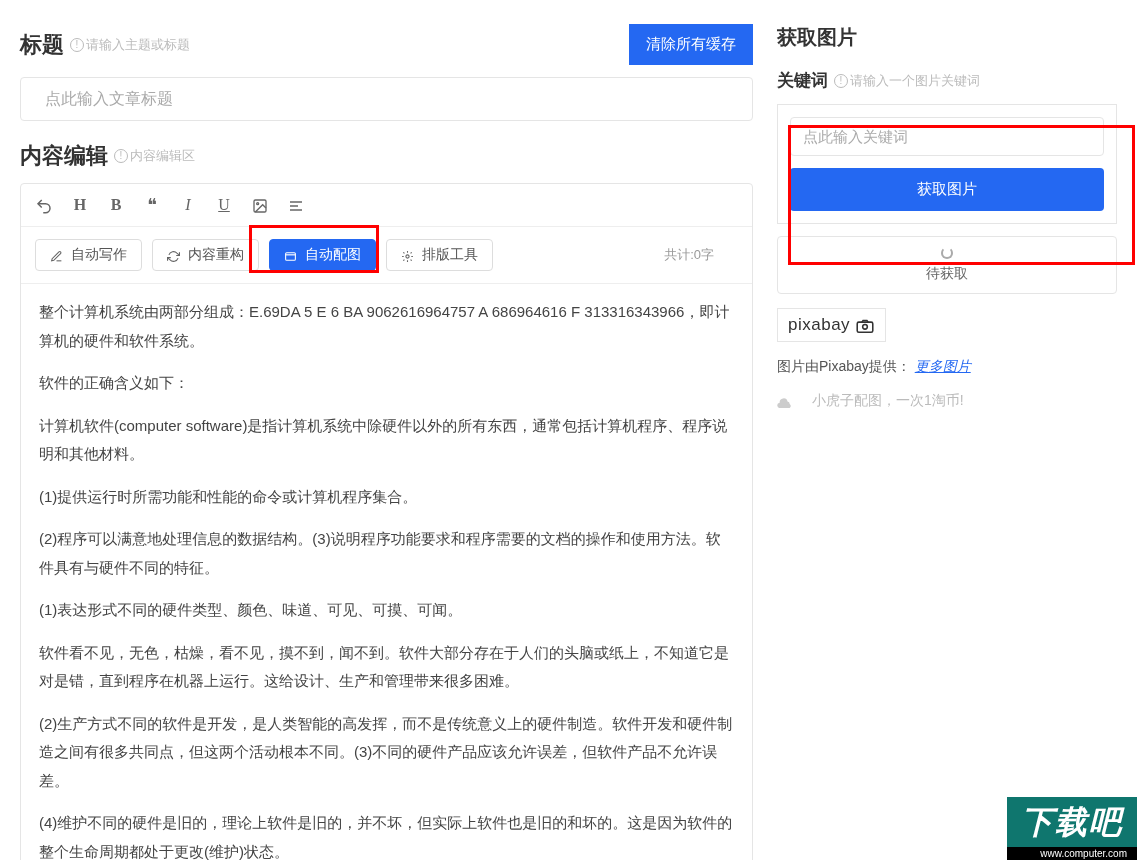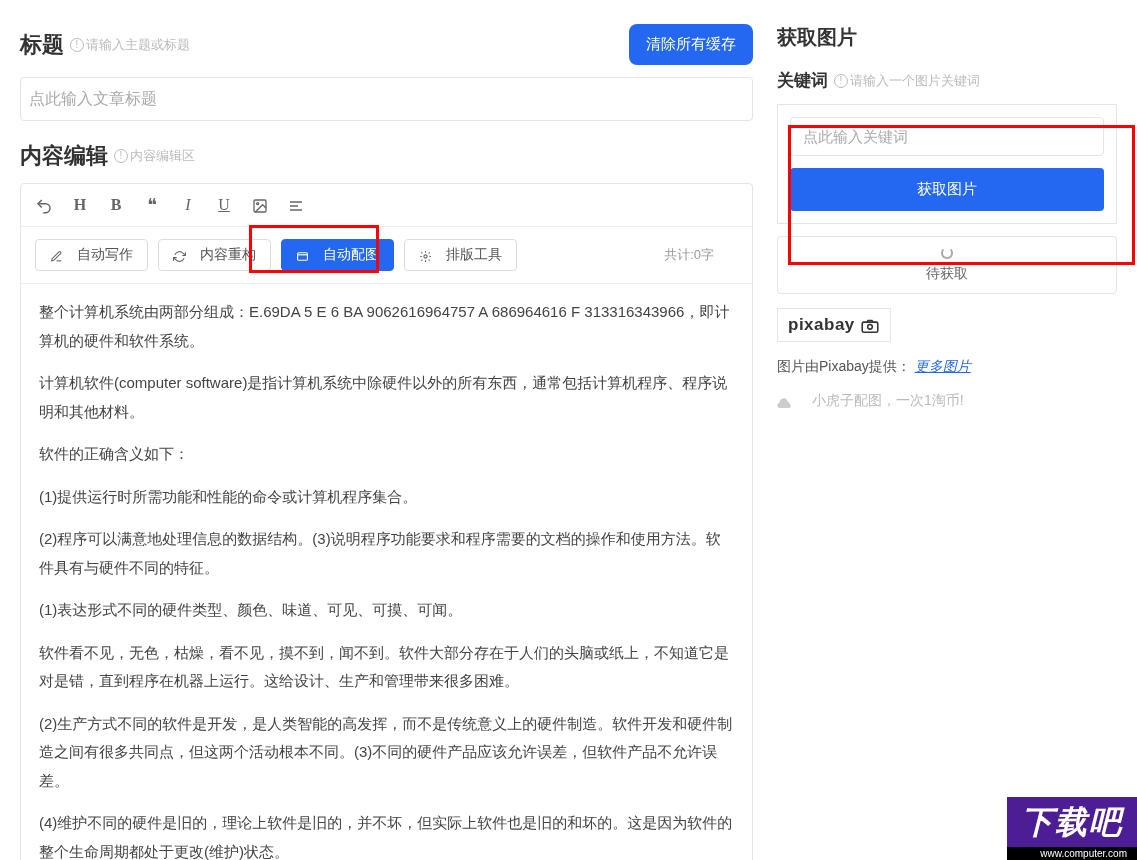--- a/index.html
+++ b/index.html
@@ -7,52 +7,52 @@
 .container { display: flex; gap: 24px; padding: 24px 20px 0 20px; }
 .left-col { flex: 1; min-width: 0; }
 .right-col { width: 340px; flex-shrink: 0; }
 
 .section-header { display: flex; align-items: center; margin-bottom: 12px; }
 .section-title { font-size: 22px; font-weight: 600; color: #333; margin-right: 6px; }
 .section-hint { font-size: 13px; color: #bbb; }
 .hint-icon { display: inline-block; width: 14px; height: 14px; border: 1px solid #bbb; border-radius: 50%; font-size: 10px; text-align: center; line-height: 12px; color: #bbb; margin-right: 2px; }
 .header-spacer { flex: 1; }
 
-.btn { display: inline-flex; align-items: center; justify-content: center; gap: 6px; padding: 7px 16px; border-radius: 8px; font-size: 14px; cursor: pointer; border: 1px solid transparent; }
+.btn { display: inline-flex; align-items: center; justify-content: center; gap: 6px; padding: 7px 16px; border-radius: 0; font-size: 14px; cursor: pointer; border: 1px solid transparent; }
 .btn-primary-lg { background: #2468f2; color: #fff; padding: 10px 16px; font-size: 15px; }
 
-.text-input { width: 100%; padding: 12px 8px; border: 1px solid #e5e5e5; border-radius: 4px; font-size: 16px; color: #333; }
+.text-input { width: 100%; padding: 12px 24px; border: 1px solid #e5e5e5; border-radius: 4px; font-size: 16px; color: #333; }
 .text-input::placeholder { color: #aaa; }
 
 .editor-box { border: 1px solid #e5e5e5; border-radius: 4px; overflow: hidden; }
 .toolbar-row1 { display: flex; align-items: center; gap: 18px; padding: 10px 14px; border-bottom: 1px solid #eee; font-size: 16px; color: #666; }
 .tb-icon { cursor: pointer; font-family: Georgia, serif; width: 18px; text-align: center; }
 .tb-bold { font-weight: bold; }
 .tb-italic { font-style: italic; }
 .tb-underline { text-decoration: underline; }
 
 .toolbar-row2 { display: flex; align-items: center; gap: 10px; padding: 12px 14px; border-bottom: 1px solid #eee; }
-.tool-btn { display: inline-flex; align-items: center; gap: 14px; padding: 6px 14px; border-radius: 4px; font-size: 14px; cursor: pointer; border: 1px solid #ddd; background: #fff; color: #555; }
+.tool-btn { display: inline-flex; align-items: center; gap: 8px; padding: 6px 14px; border-radius: 4px; font-size: 14px; cursor: pointer; border: 1px solid #ddd; background: #fff; color: #555; }
 .tool-btn.active { background: #2468f2; color: #fff; border-color: #2468f2; }
 .tool-btn .tool-icon { font-size: 13px; }
 .count-text { margin-left: auto; font-size: 13px; color: #999; margin-right: 24px; }
 
 .highlight-red { position: absolute; border: 3px solid #ff0000; pointer-events: none; z-index: 100; }
 
 .editor-content { padding: 14px 18px; font-size: 15px; line-height: 1.9; color: #444; }
 .editor-content p { margin-bottom: 14px; }
 .keyword-box { border: 1px solid #e5e5e5; padding: 12px; border-radius: 0; position: relative; }
 .keyword-input { width: 100%; padding: 10px 12px; border: 1px solid #e5e5e5; border-radius: 4px; font-size: 15px; margin-bottom: 12px; }
 .keyword-input::placeholder { color: #aaa; }
 .fetch-btn { width: 100%; padding: 12px; background: #2468f2; color: #fff; border: none; border-radius: 4px; font-size: 15px; cursor: pointer; }
 
 .pending-btn { width: 100%; padding: 10px; border: 1px solid #e5e5e5; border-radius: 4px; background: #fff; font-size: 14px; color: #666; cursor: pointer; margin-top: 12px; display: flex; align-items: center; justify-content: center; gap: 6px; flex-direction: column; }
 .spinner { display: inline-block; width: 12px; height: 12px; border: 2px solid #aaa; border-top-color: transparent; border-radius: 50%; }
 
-.pixabay-badge { display: inline-block; padding: 6px 10px; border: 1px solid #e5e5e5; margin-top: 14px; font-size: 17px; font-weight: 700; letter-spacing: 0.5px; color: #333; }
+.pixabay-badge { display: inline-block; padding: 6px 10px; border: 1px solid #e5e5e5; margin-top: 14px; font-size: 17px; font-weight: 400; letter-spacing: 0.5px; color: #333; }
 .pixabay-badge .pb-cam { font-size: 15px; }
 
 .credit-line { font-size: 14px; color: #555; margin-top: 16px; }
 .credit-line a { color: #2468f2; text-decoration: underline; cursor: pointer; font-style: italic; }
 
 .note-line { font-size: 14px; color: #bbb; margin-top: 16px; display: flex; align-items: center; gap: 19px; }
 .note-icon { font-size: 14px; }
 
 svg { display: inline-block; vertical-align: middle; }
 </style>
@@ -144,22 +144,22 @@
                 <path d="M12 2v3M12 19v3M4.22 4.22l2.12 2.12M17.66 17.66l2.12 2.12M2 12h3M19 12h3M4.22 19.78l2.12-2.12M17.66 6.34l2.12-2.12"></path>
               </svg>
           </span>
           <span>排版工具</span>
         </span>
         <span class="count-text">共计:0字</span>
       </div>
 
       <div class="editor-content">
         <p>整个计算机系统由两部分组成：E.69DA 5 E 6 BA 9062616964757 A 686964616 F 313316343966，即计算机的硬件和软件系统。</p>
+        <p>软件的正确含义如下：</p>
         <p>计算机软件(computer software)是指计算机系统中除硬件以外的所有东西，通常包括计算机程序、程序说明和其他材料。</p>
-        <p>软件的正确含义如下：</p>
         <p>(1)提供运行时所需功能和性能的命令或计算机程序集合。</p>
         <p>(2)程序可以满意地处理信息的数据结构。(3)说明程序功能要求和程序需要的文档的操作和使用方法。软件具有与硬件不同的特征。</p>
         <p>(1)表达形式不同的硬件类型、颜色、味道、可见、可摸、可闻。</p>
         <p>软件看不见，无色，枯燥，看不见，摸不到，闻不到。软件大部分存在于人们的头脑或纸上，不知道它是对是错，直到程序在机器上运行。这给设计、生产和管理带来很多困难。</p>
         <p>(2)生产方式不同的软件是开发，是人类智能的高发挥，而不是传统意义上的硬件制造。软件开发和硬件制造之间有很多共同点，但这两个活动根本不同。(3)不同的硬件产品应该允许误差，但软件产品不允许误差。</p>
         <p>(4)维护不同的硬件是旧的，理论上软件是旧的，并不坏，但实际上软件也是旧的和坏的。这是因为软件的整个生命周期都处于更改(维护)状态。</p>
       </div>
     </div>
   </div>
 
@@ -208,15 +208,15 @@
       </span>
       <span>小虎子配图，一次1淘币!</span>
     </div>
   </div>
 </div>
 
 <div class="highlight-red" style="left:249px; top:225px; width:130px; height:48px;"></div>
 <div class="highlight-red" style="left:788px; top:125px; width:347px; height:140px;"></div>
 
 <div style="position:absolute; bottom:0; right:0;">
-  <div style="background:#4c1d95;color:#fff;padding:4px 14px 2px 14px;font-size:32px;font-weight:900;font-style:italic;letter-spacing:2px;">下载吧</div>
+  <div style="background:#0f766e;color:#fff;padding:4px 14px 2px 14px;font-size:32px;font-weight:900;font-style:italic;letter-spacing:2px;">下载吧</div>
   <div style="background:#000;color:#fff;font-size:10px;padding:1px 10px;text-align:right;">www.computer.com</div>
 </div>
 
 </body></html>

